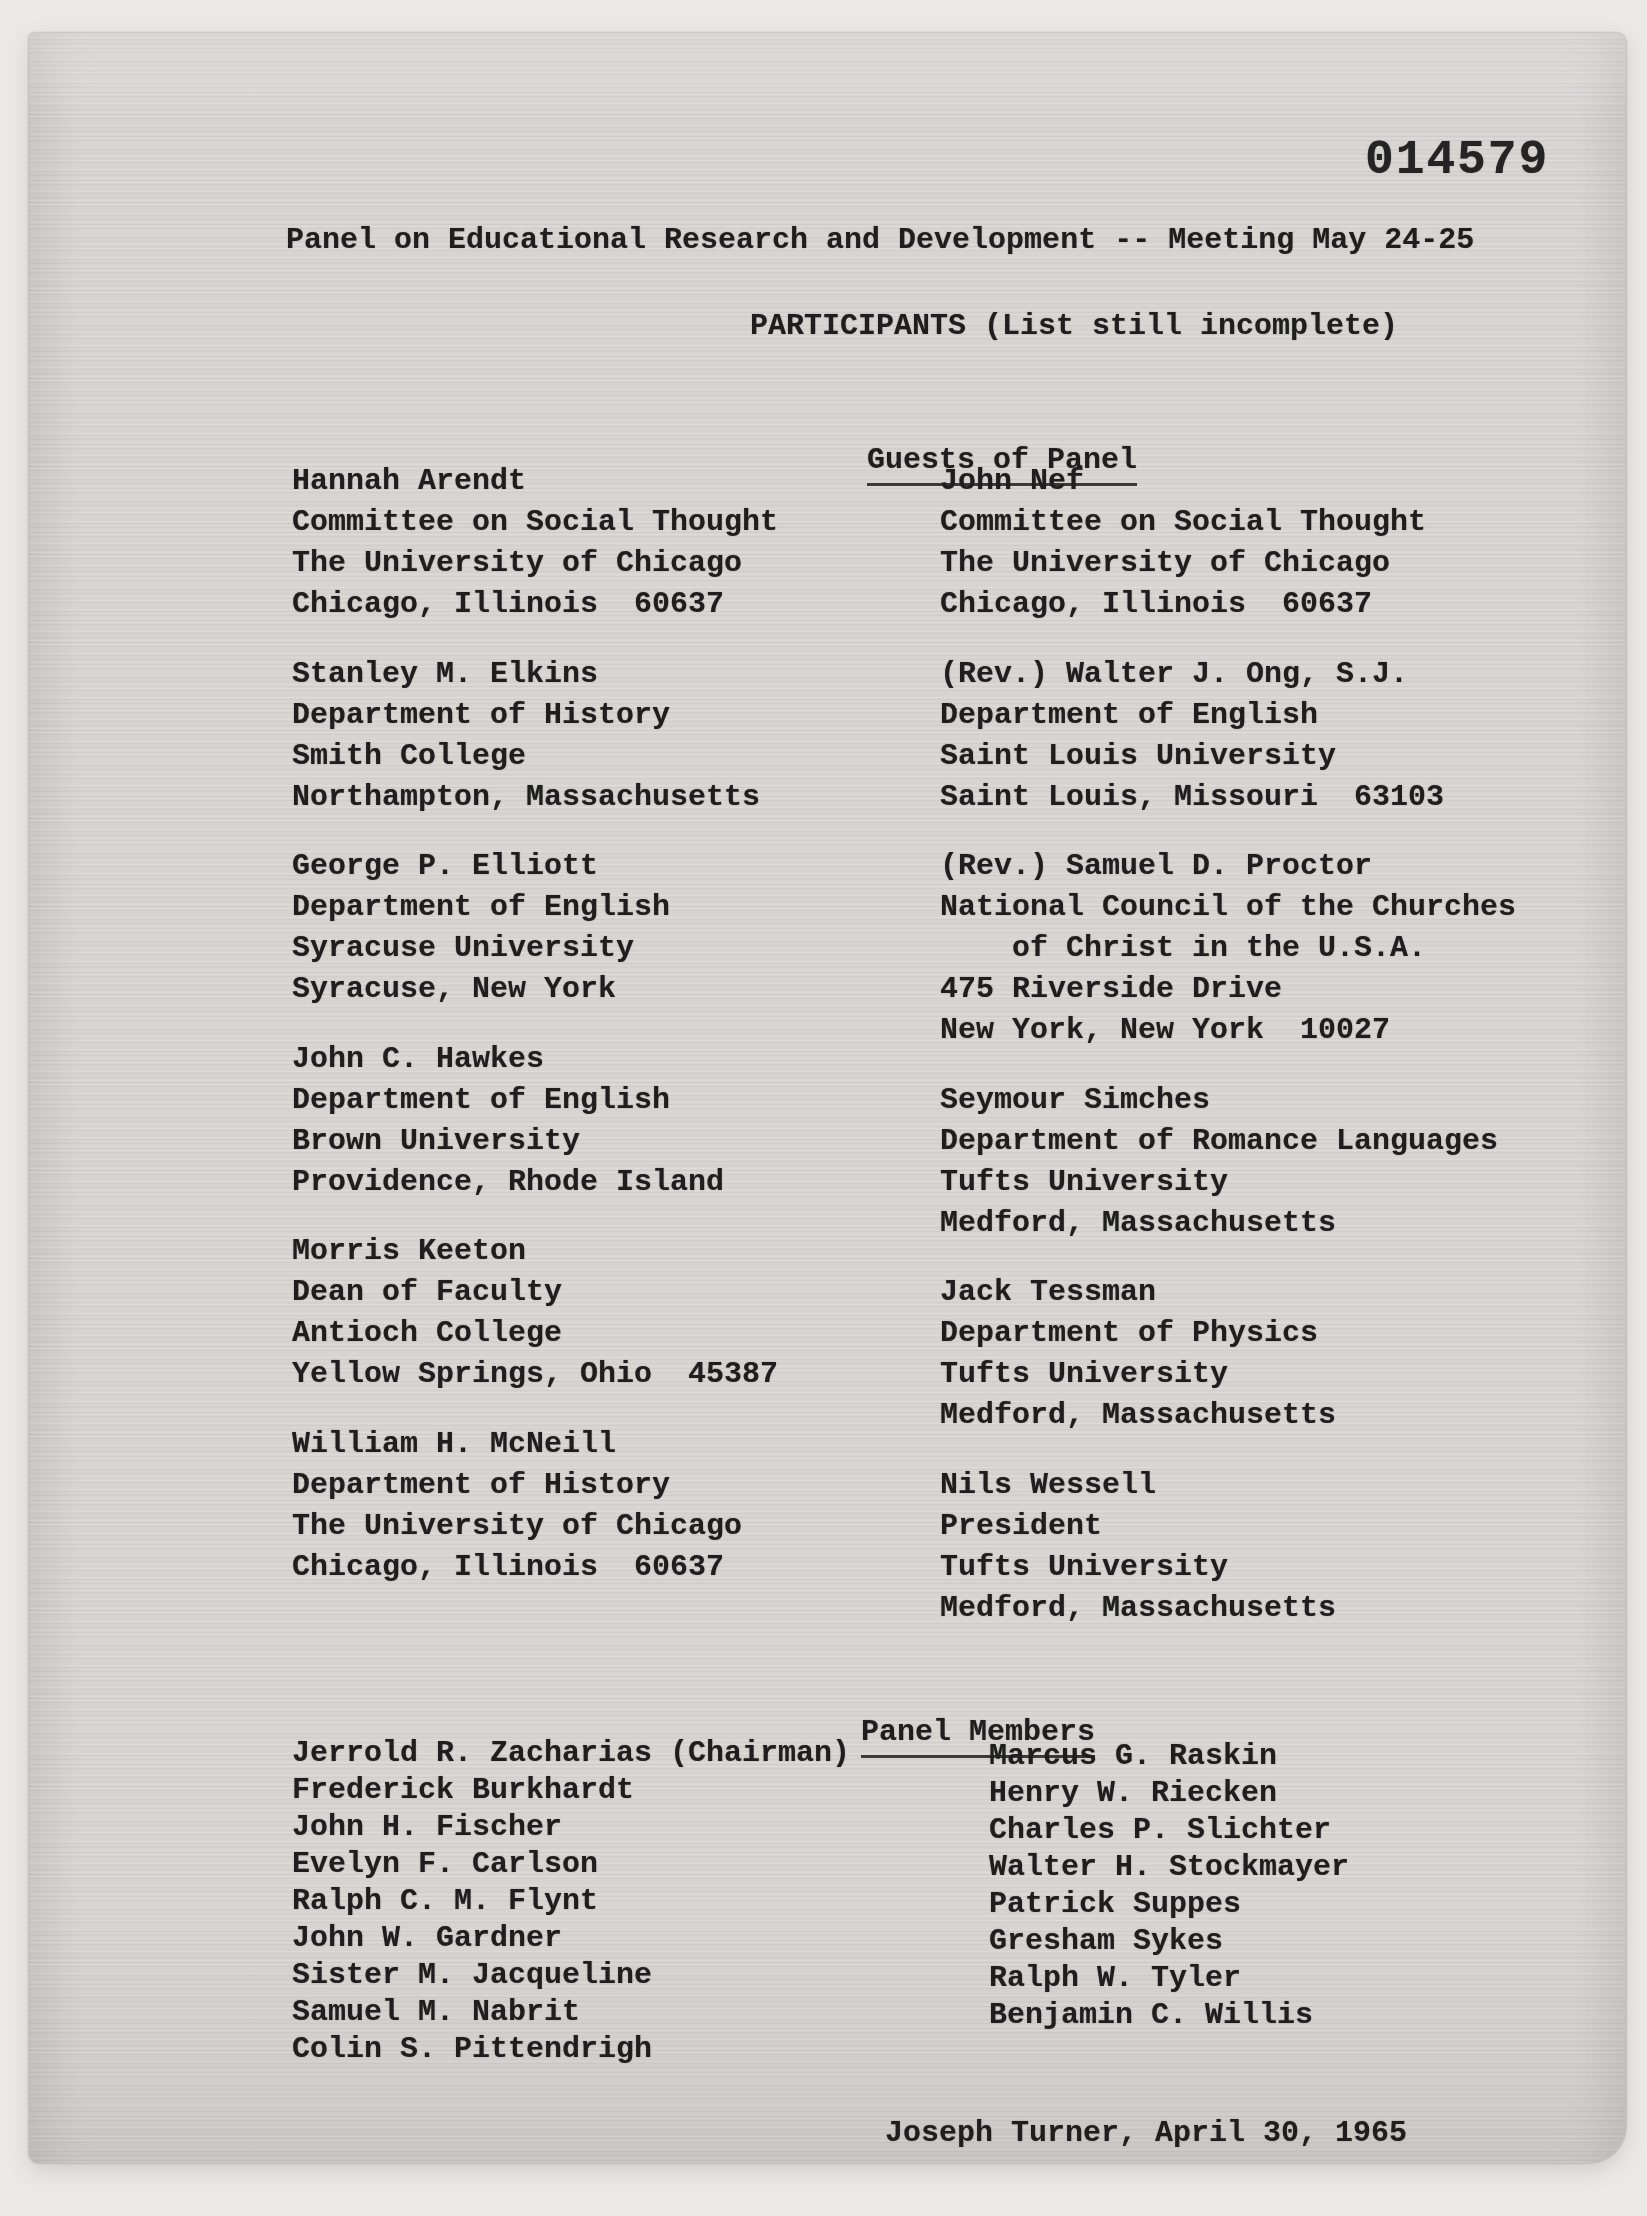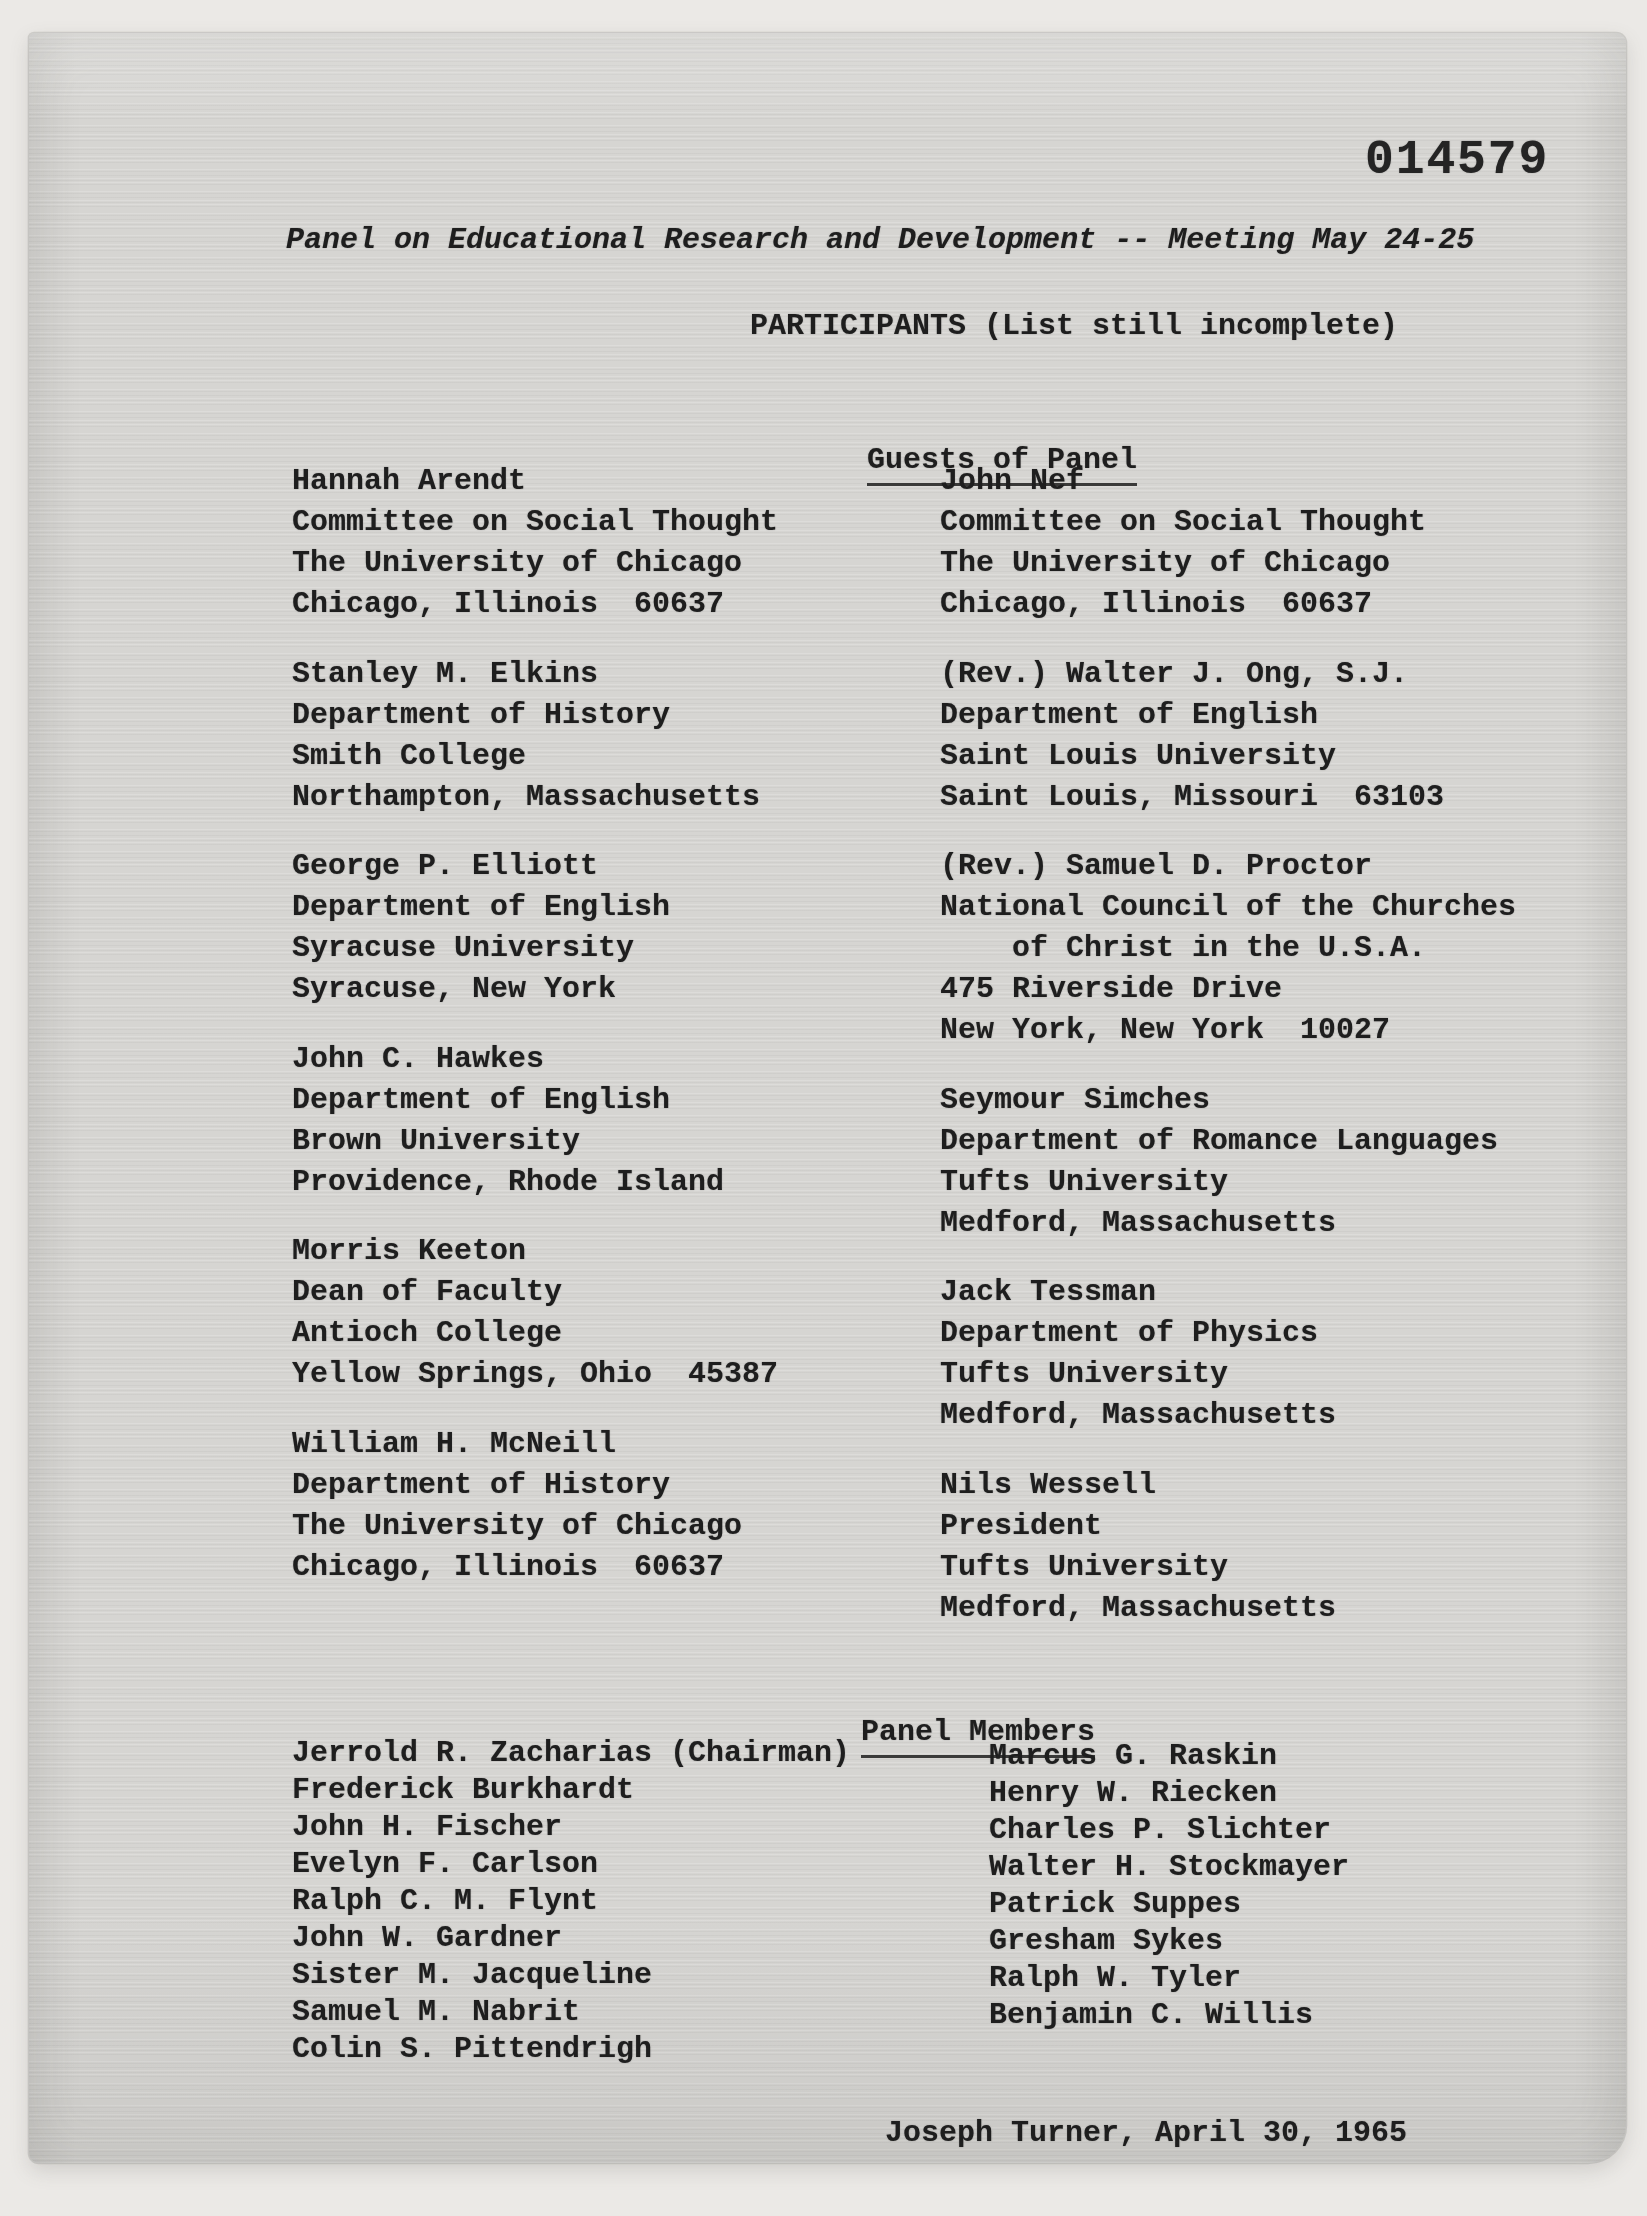--- a/index.html
+++ b/index.html
@@ -10,21 +10,21 @@
       linear-gradient(180deg, rgba(255,255,255,.22) 0%, rgba(255,255,255,0) 4%, rgba(0,0,0,0) 88%, rgba(0,0,0,.05) 100%),
       linear-gradient(90deg, rgba(0,0,0,.04) 0%, rgba(0,0,0,0) 3%, rgba(0,0,0,0) 97%, rgba(0,0,0,.04) 100%),
       repeating-linear-gradient(0deg, rgba(255,255,255,.17) 0 0.6px, rgba(0,0,0,0) 0.6px 2.5px, rgba(0,0,0,.03) 2.5px 3.2px, rgba(0,0,0,0) 3.2px 4.4px),
       var(--paper,#d6d5d2);
     border-radius:5px 10px 38px 10px;
     box-shadow:0 0 0 1.3px rgba(110,110,104,.22), 0 7.6px 19px rgba(90,90,84,.18), inset 0 0 57px rgba(95,95,90,.10);}
   .tw{font-weight:700;color:var(--ink,#1e1e1e);white-space:pre;
       text-shadow:0 0 1.3px rgba(30,30,30,.38);}
   .stamp{position:absolute;left:1336px;top:100px;font-size:48px;letter-spacing:1.9px;
          color:#242424;filter:blur(0.4px);}
-  .title{position:absolute;left:257px;top:190px;font-size:30px;font-style:italic;}
+  .title{position:absolute;left:257px;top:190px;font-size:30px;}
   .subtitle{position:absolute;left:721px;top:276px;font-size:30px;}
   .heading{position:absolute;font-size:30px;}
   .guests-heading{left:730px;top:354px;}
   .members-heading{left:724px;top:1626px;}
   .underlined{display:inline-block;padding-bottom:5.7px;border-bottom:3.2px solid rgba(30,30,30,.85);margin-top:22px;}
   .col{position:absolute;display:flex;flex-direction:column;}
   .block{display:flex;flex-direction:column;}
   .guests-left{left:263px;top:428px;gap:28.5px;}
   .guests-right{left:911px;top:428px;gap:28.5px;}
   .col .line{font-size:30px;line-height:41px;}

